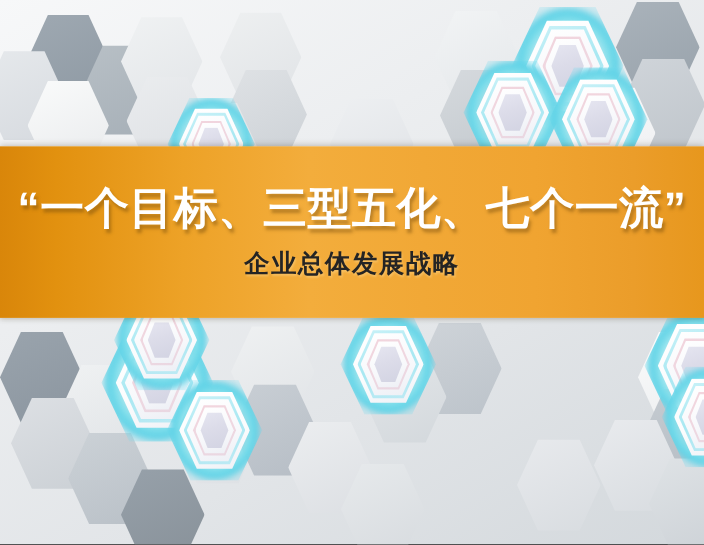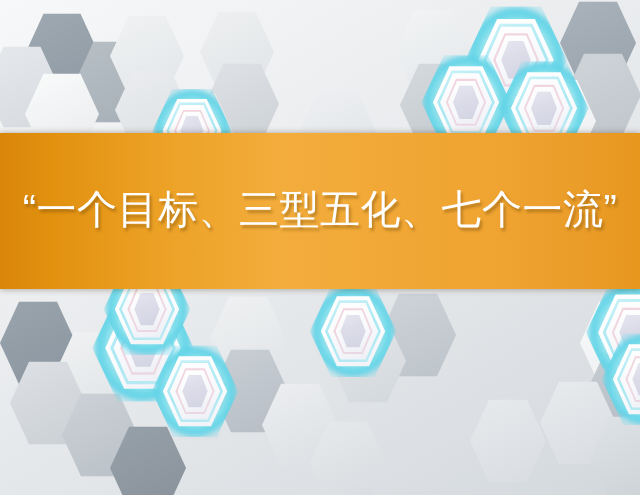--- a/index.html
+++ b/index.html
@@ -75,21 +75,21 @@
         #eb9d2a 90%,
         #e7971d 100%);
     box-shadow: 0 2px 5px rgba(60,45,20,0.22), 0 -2px 5px rgba(60,45,20,0.18);
     display: flex;
     flex-direction: column;
     align-items: center;
     justify-content: center;
   }
   #banner-title {
     font-size: 40px;
-    font-weight: normal;
+    font-weight: bold;
     color: #ffffff;
     letter-spacing: 0.5px;
     line-height: 1.05;
     white-space: nowrap;
     text-shadow: 2px 3px 3px rgba(110,70,10,0.45);
     margin: 0 0 4px 0;
     text-align: center;
   }
   #banner-subtitle {
     font-size: 23px;
@@ -227,15 +227,16 @@
         <div class="ring g-cyanline" style="inset: 7px;"></div>
         <div class="ring g-white2" style="inset: 9.8px;"></div>
         <div class="ring g-pink" style="inset: 15.4px;"></div>
         <div class="ring g-white2" style="inset: 17.5px;"></div>
         <div class="ring g-core" style="inset: 22.4px;"></div>
       </div>
     </div>
 
   <div id="banner">
     <div id="banner-title">“一个目标、三型五化、七个一流”</div>
+    <div id="banner-subtitle">企业总体发展战略</div>
   </div>
 
 </div>
 
 </body></html>

